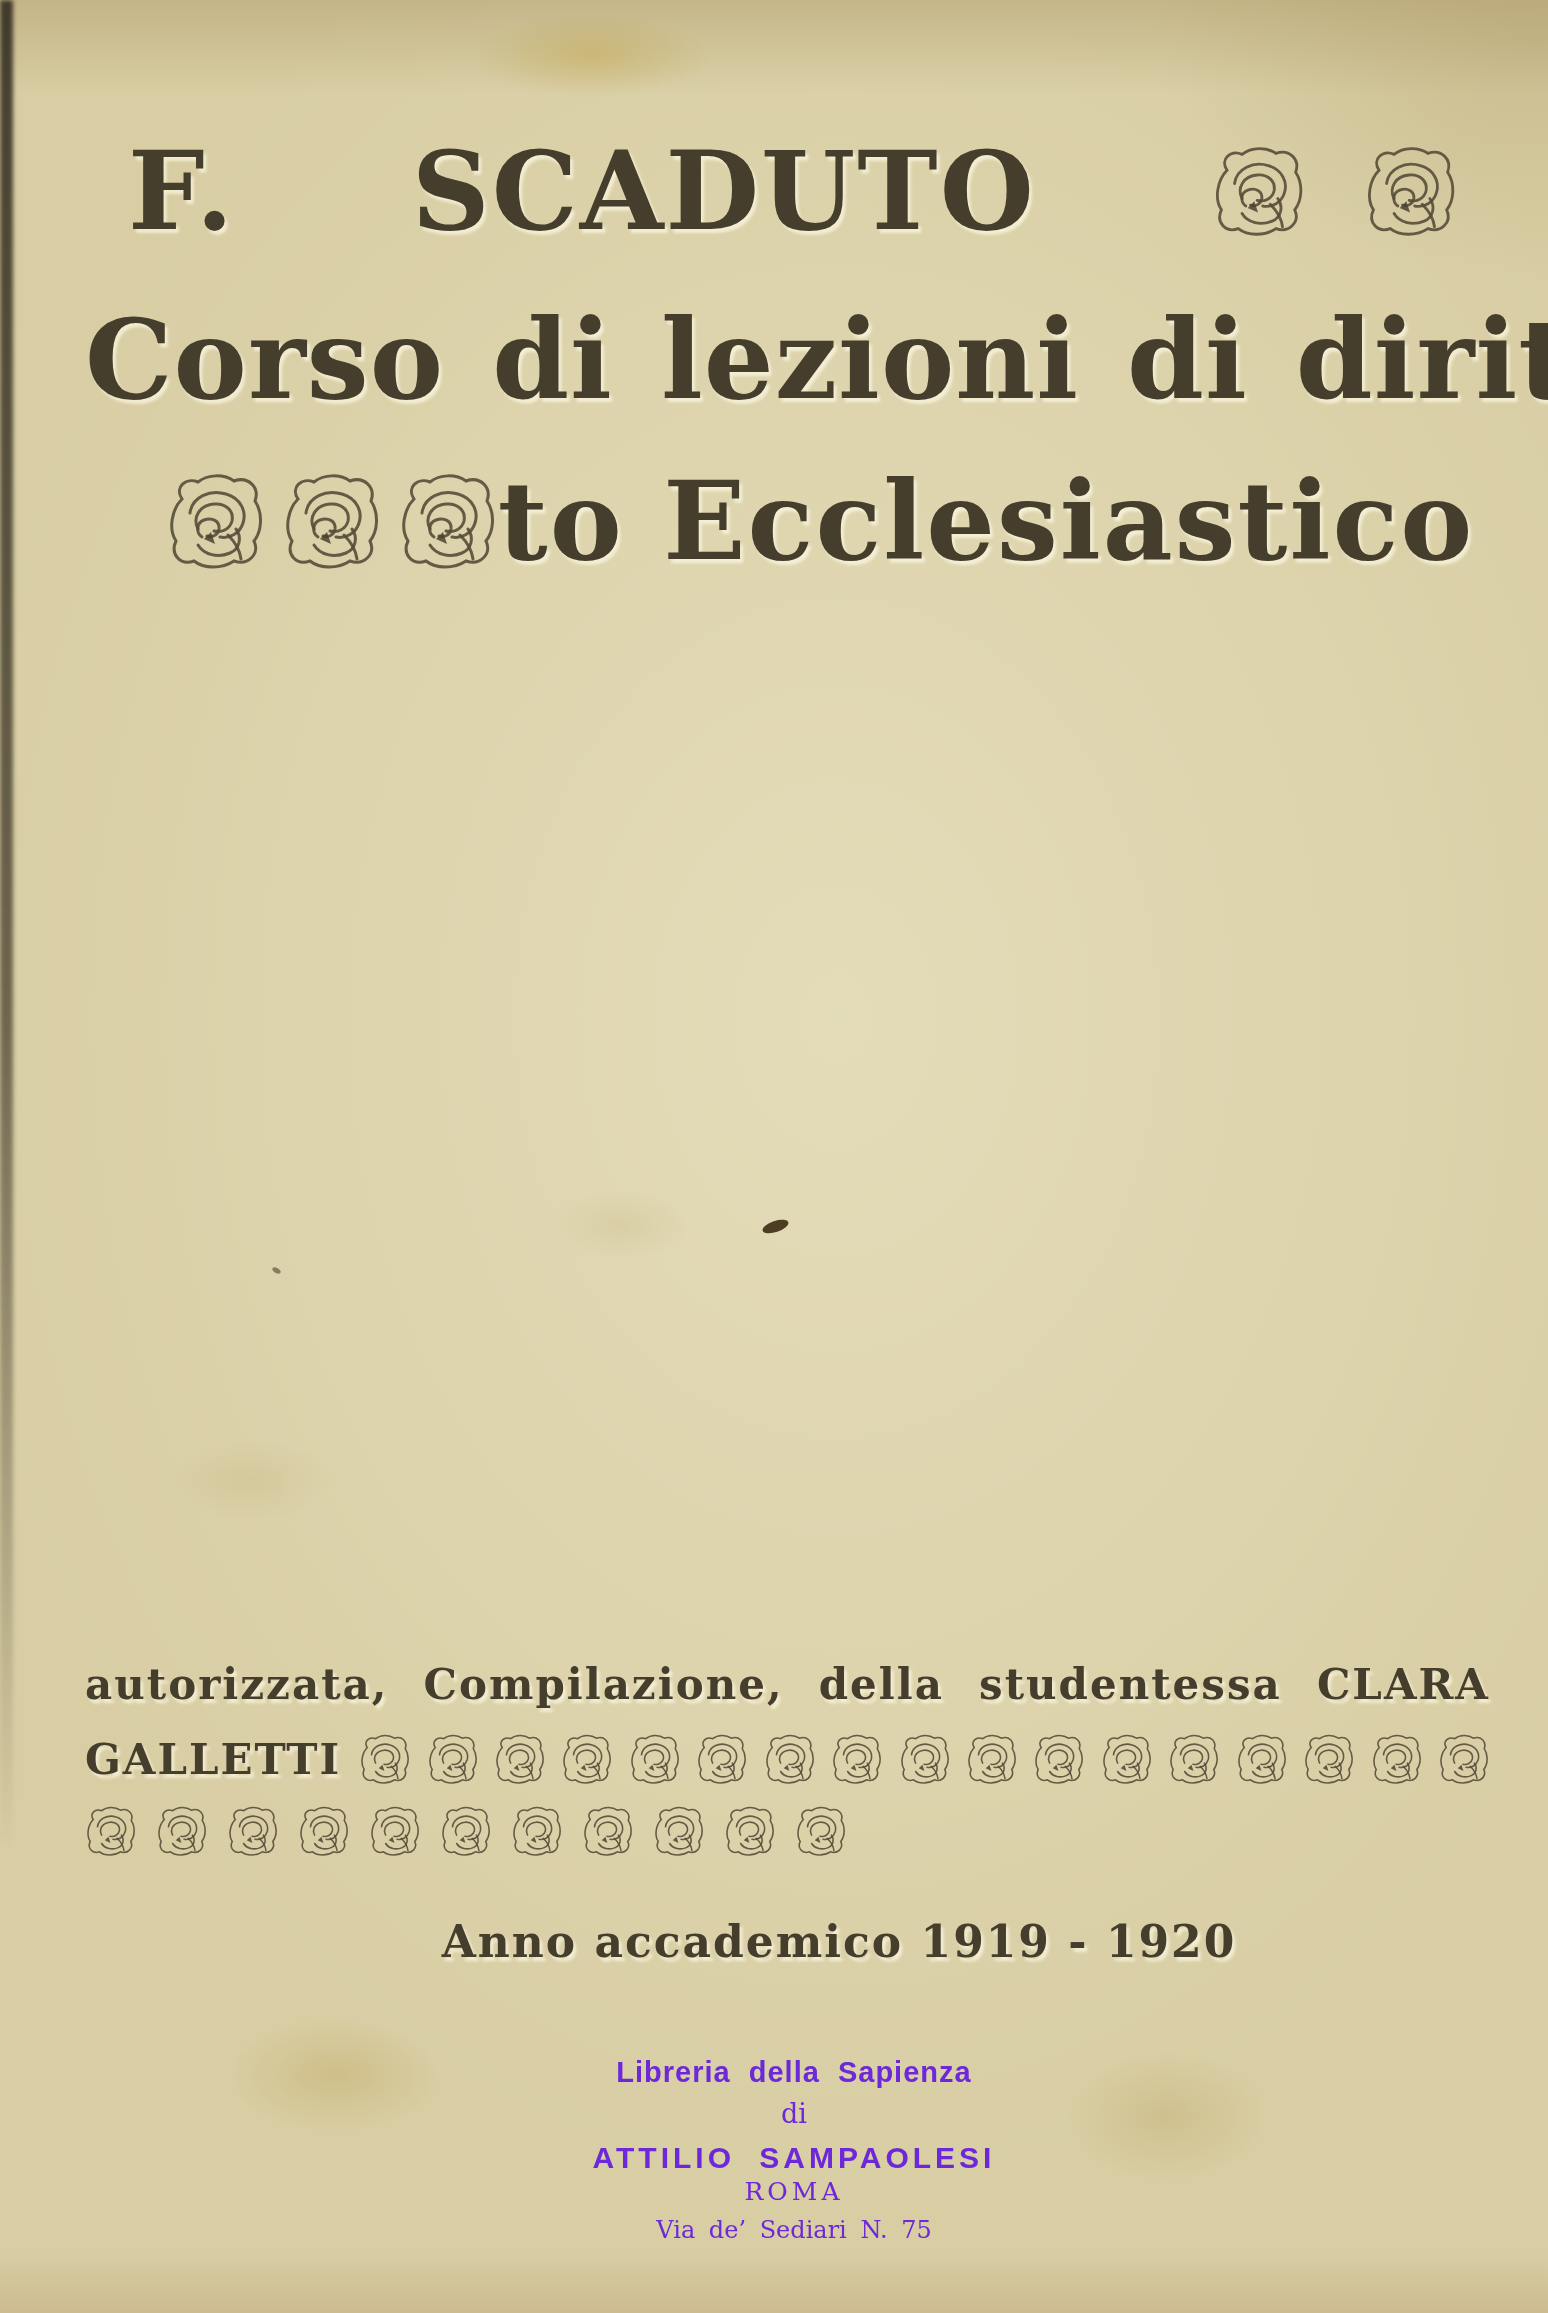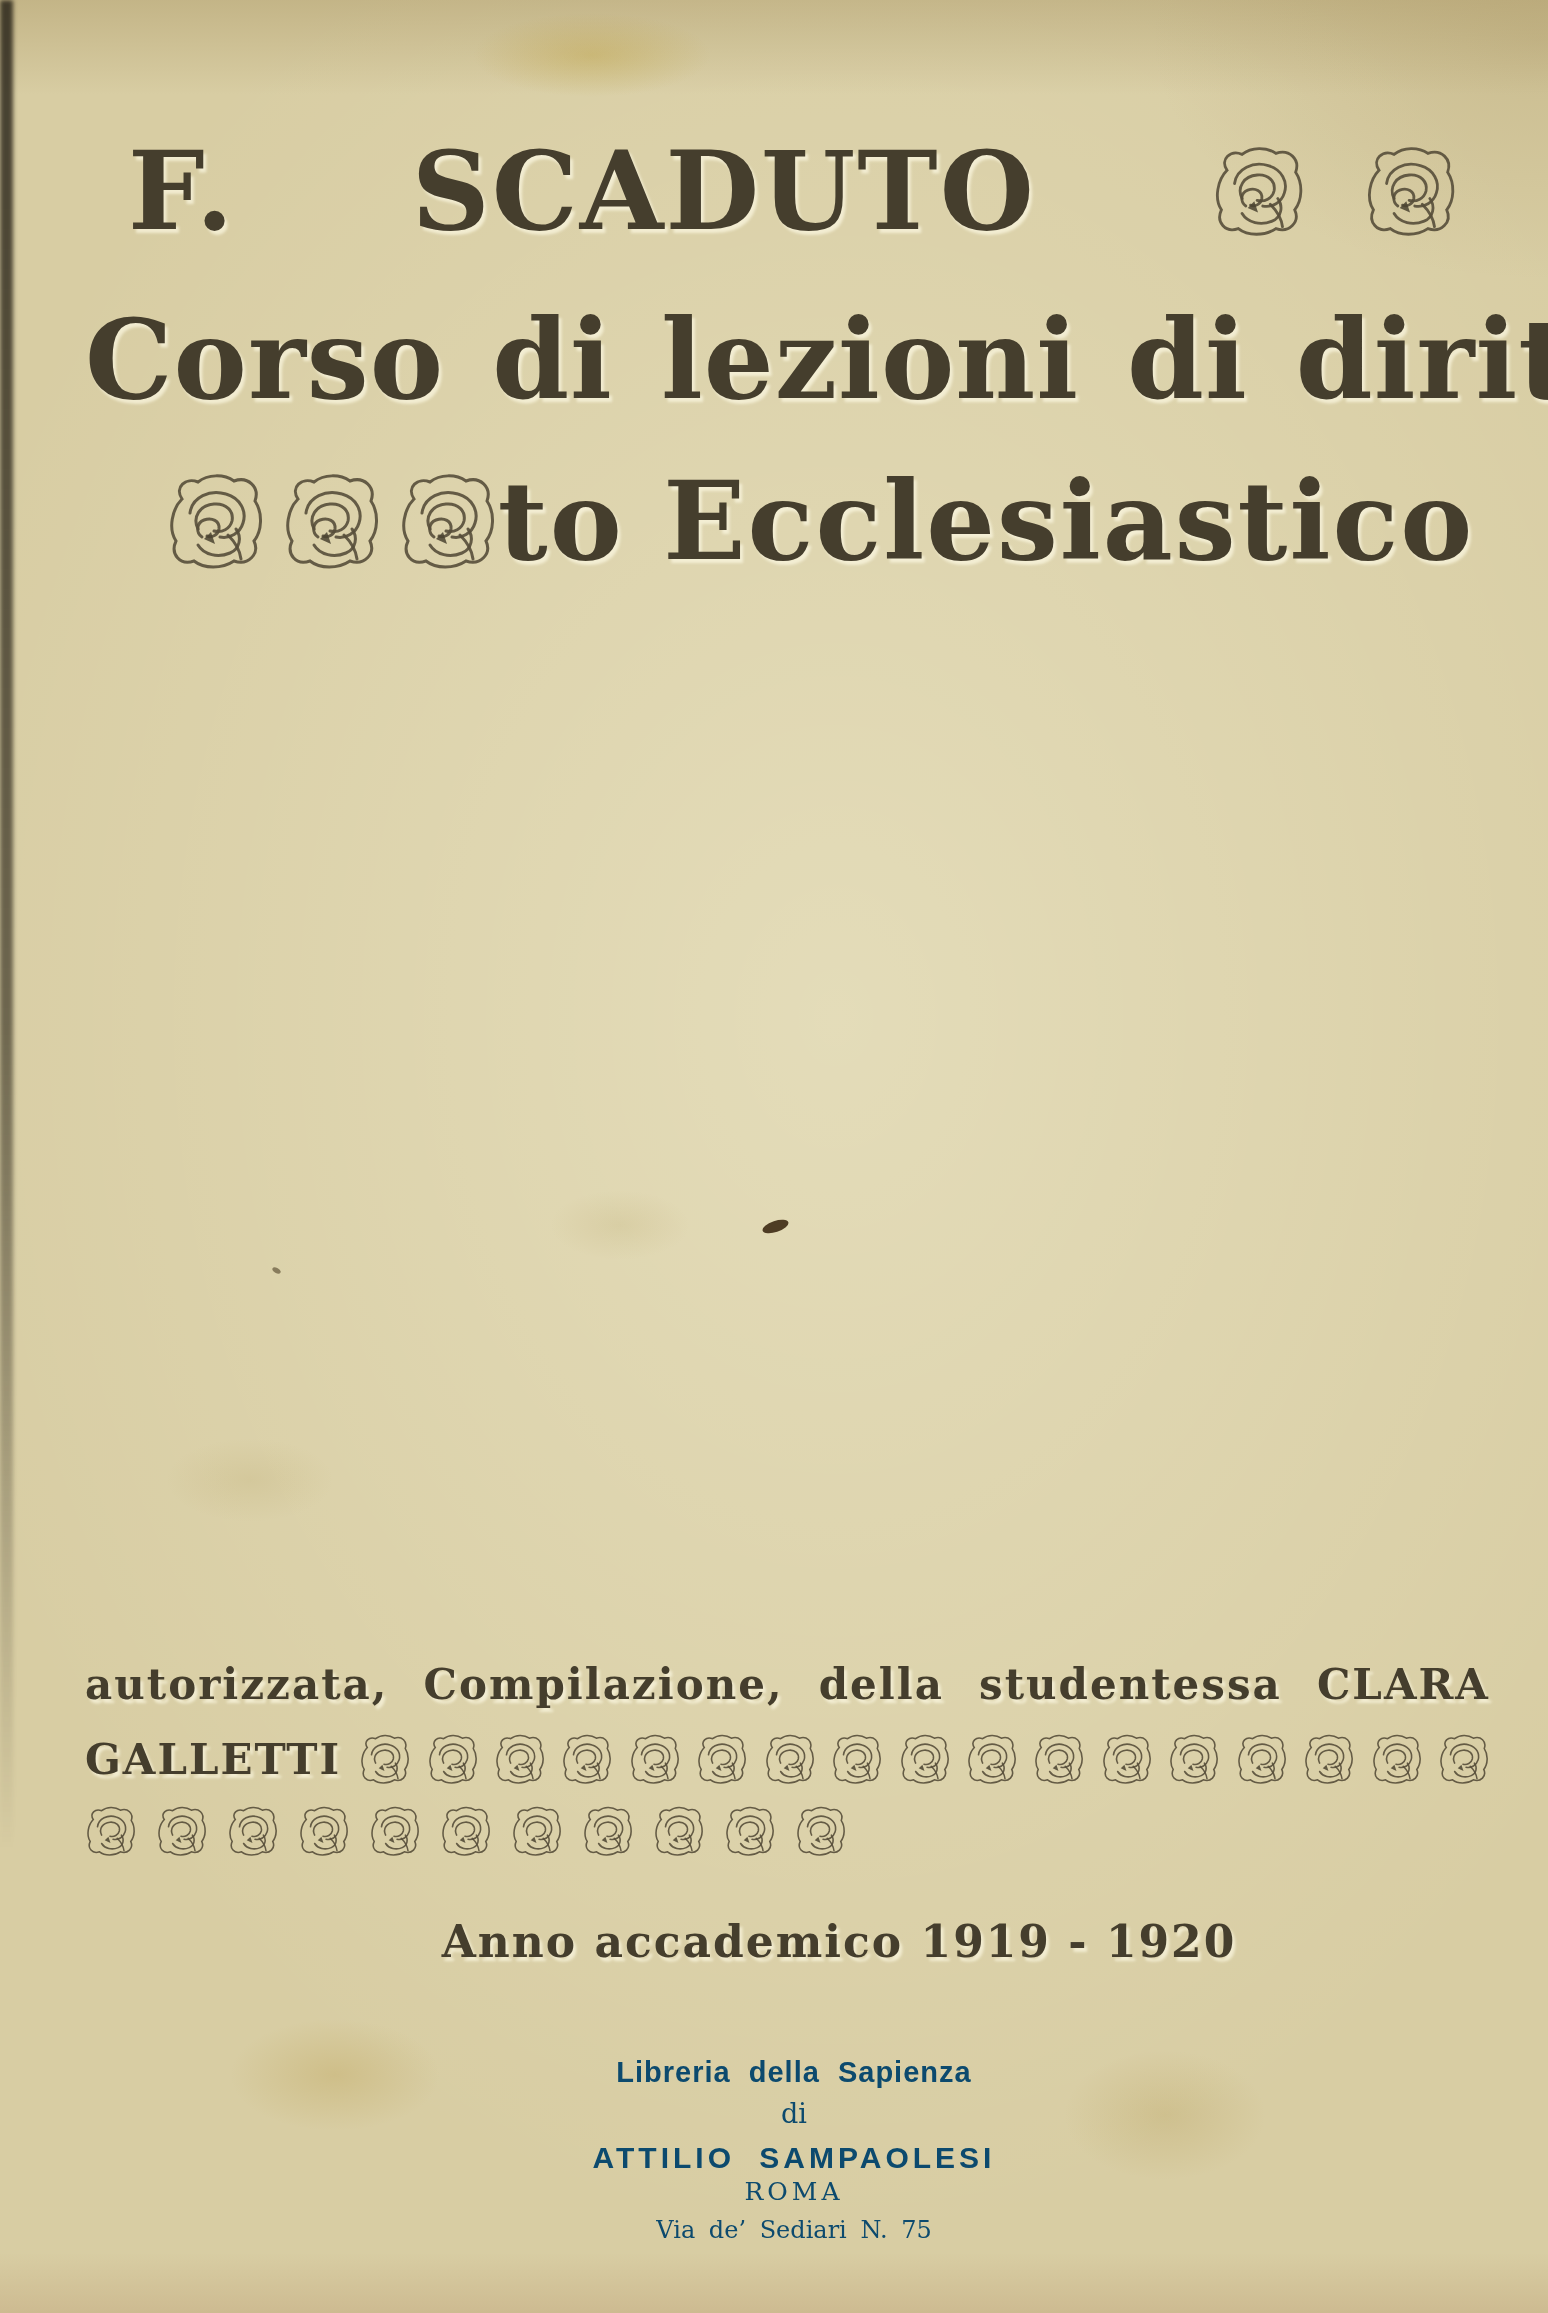--- a/index.html
+++ b/index.html
@@ -53,21 +53,21 @@
   .a3{ left:85px; top:1805px; width:1405px; }
   .a3 .rose-strip{ width:762px; justify-content:space-between; }
   .a3 .atxt{ margin-left:auto; }
 
   
   .anno{ position:absolute; left:0; top:1916px; width:100%; padding-left:130px; box-sizing:border-box;
          text-align:center; font-size:44px; font-weight:bold; letter-spacing:2px; }
 
   
   .imprint{ position:absolute; left:0; top:2056px; width:100%; padding-left:40px; box-sizing:border-box;
-            text-align:center; color:#0c4a6e; }
+            text-align:center; color:#6d28d9; }
   .imp1{ font-family:"Liberation Sans","DejaVu Sans",sans-serif; font-weight:bold; font-size:29px;
          letter-spacing:1px; word-spacing:9px; }
   .imp2{ font-size:27px; margin-top:9px; }
   .imp3{ font-family:Liberation Sans, sans-serif; font-weight:bold; font-size:30px;
          letter-spacing:4px; word-spacing:12px; margin-top:12px; }
   .imp4{ font-size:25px; letter-spacing:4px; margin-top:2px; }
   .imp5{ font-size:24px; word-spacing:6px; margin-top:10px; }
 
   .speck{ position:absolute; left:762px; top:1221px; width:27px; height:11px;
           background:#4e3c24; border-radius:50%; transform:rotate(-18deg); }

